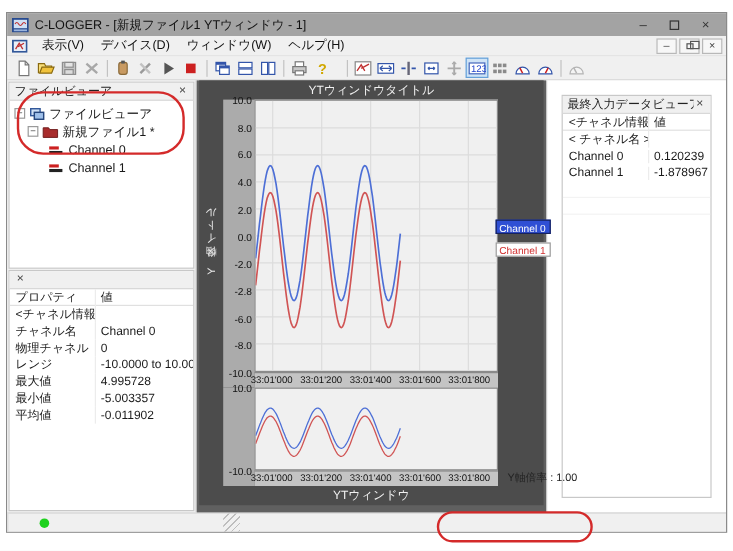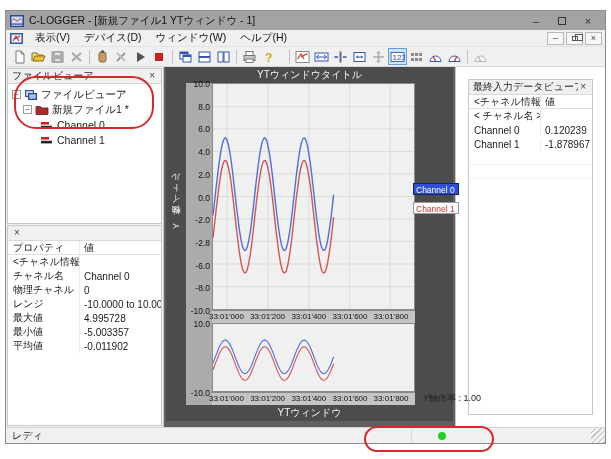--- a/index.html
+++ b/index.html
@@ -483,21 +483,20 @@
           <div class="grid-row faint">
               <div class="gc1"></div>
               <div class="gc2"></div>
             </div>
         </div>
       </div>
     </div>
   </div>
 
   <div class="statusbar">
-    <div class="status-ready">レディ</div>
     <div class="status-device">
       <span class="status-dot" id="status-dot" style="background: rgb(30, 209, 30);"></span>
     </div>
     <div class="grip"></div>
   </div>
 </div>
 
 <div class="annotation" id="annotation-tree"></div>
 <div class="annotation" id="annotation-device"></div>
 

